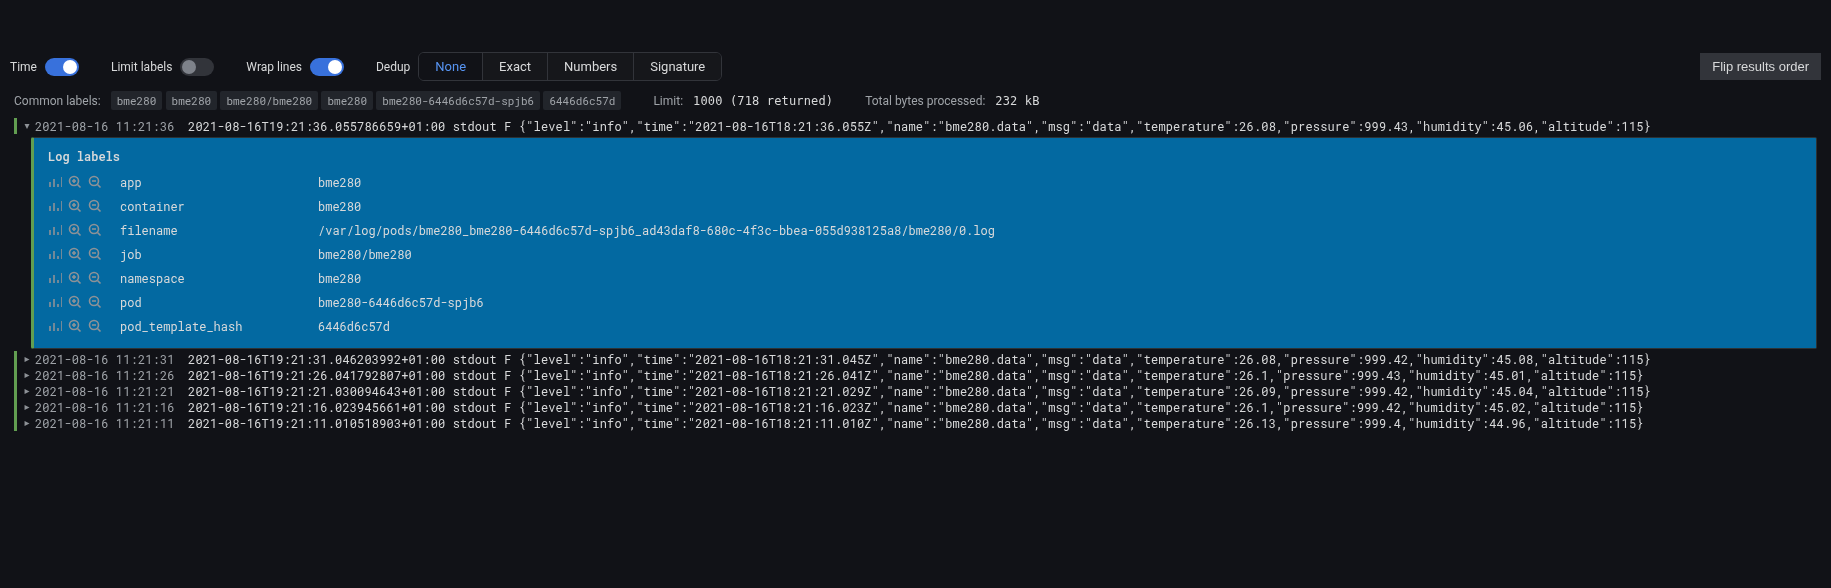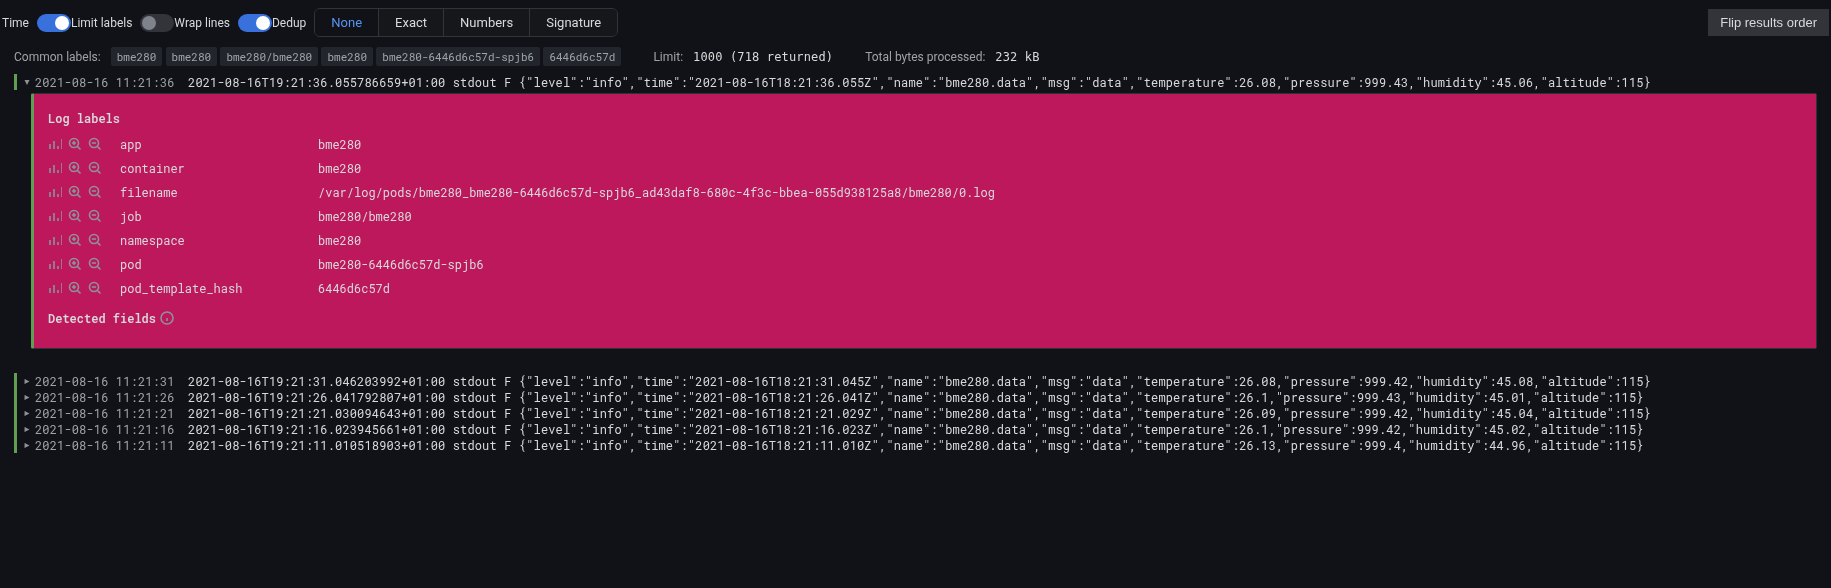--- a/index.html
+++ b/index.html
@@ -9,22 +9,23 @@
     font-family: -apple-system, BlinkMacSystemFont, "Segoe UI", Roboto, Helvetica, Arial, sans-serif;
     font-size: 13px;
     width: 1831px;
     overflow-x: hidden;
   }
   .mono { font-family: "Roboto Mono", Menlo, Consolas, monospace; font-size: 12px; letter-spacing: 0.15px; }
   
   .toolbar {
     display: flex;
     align-items: center;
-    padding: 8px 2px;
-    gap: 0;
+    padding: 8px 10px;
+    gap: 32px;
+    margin-top: 44px;
   }
   .tb-group { display: flex; align-items: center; gap: 8px; }
   .tb-label { color: #d8d9da; font-size: 12px; }
   .switch {
     width: 34px; height: 18px; border-radius: 10px;
     position: relative; display: inline-block; cursor: pointer;
   }
   .switch .knob {
     position: absolute; top: 2px; width: 14px; height: 14px; border-radius: 50%;
     background: #fff;
@@ -70,24 +71,24 @@
   }
   .log-marker { width: 3px; align-self: stretch; background: #629e51; margin-right: 2px; }
   .log-ts { color: #9fa3a8; white-space: pre; }
   .log-body { color: #d8d9da; white-space: pre; }
   .log-line { cursor: pointer; }
   
   .details {
     margin-left: 17px;
     border: 1px solid #2c3235;
     border-radius: 2px;
-    padding: 16px 14px;
+    padding: 10px 14px;
     margin-top: 3px;
-    margin-bottom: 24px;
-    background: #be185d;
+    margin-bottom: 2px;
+    background: #0369a1;
     border-left: 3px solid #629e51;
   }
   .details h4 { font-size: 12px; font-weight: 600; color: #d8d9da; font-family: "Roboto Mono", Menlo, monospace; margin-bottom: 6px; }
   .field-row { display: flex; align-items: center; padding: 4px 0; gap: 8px; }
   .icons-cell { display: flex; gap: 6px; width: 64px; }
   .icon { width: 14px; height: 14px; display: inline-flex; color: #8e9297; cursor: pointer; }
   .icon svg { width: 100%; height: 100%; stroke: currentColor; fill: none; stroke-width: 1.6; }
   .key-cell { width: 190px; color: #d8d9da; font-family: "Roboto Mono", Menlo, monospace; font-size: 12px; }
   .val-cell { color: #d8d9da; font-family: "Roboto Mono", Menlo, monospace; font-size: 12px; }
   .df-head { display:flex; align-items:center; gap:4px; margin-top: 10px; margin-bottom: 6px;}
@@ -316,28 +317,20 @@
             <span class="icon">
               <svg viewBox="0 0 14 14">
                 <use href="#i-zoom-out"></use>
               </svg>
             </span>
           </div>
           <div class="key-cell">pod_template_hash</div>
           <div class="val-cell">6446d6c57d</div>
         </div>
       </div>
-    <div class="df-head">
-      <h4 style="margin:0">Detected fields</h4>
-      <span class="icon">
-          <svg viewBox="0 0 14 14">
-            <use href="#i-info"></use>
-          </svg>
-        </span>
-    </div>
     <div id="df-rows">
       </div>
   </div>
 
   <div id="other-rows">
       <div class="log-row log-line">
         <span class="log-marker"></span>
         <span class="log-caret">▸</span>
         <span class="mono log-ts">2021-08-16 11:21:31</span>
         <span class="mono log-body"> </span>

